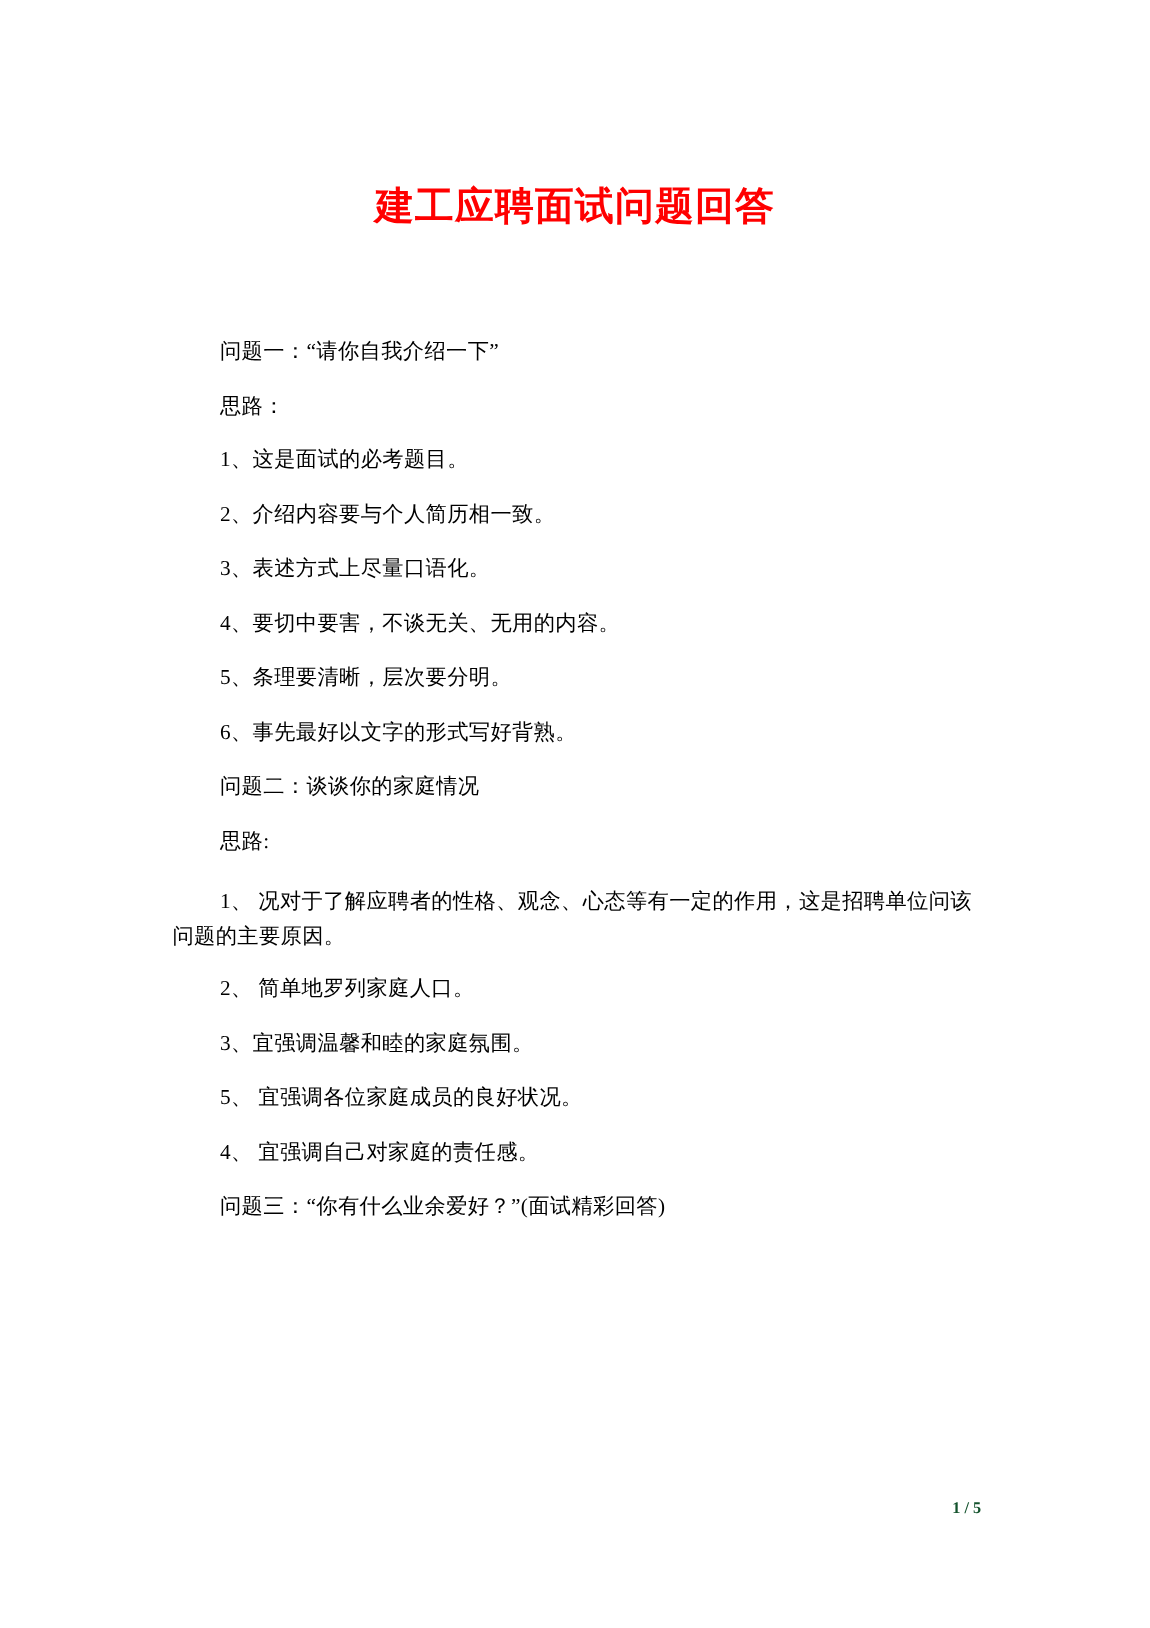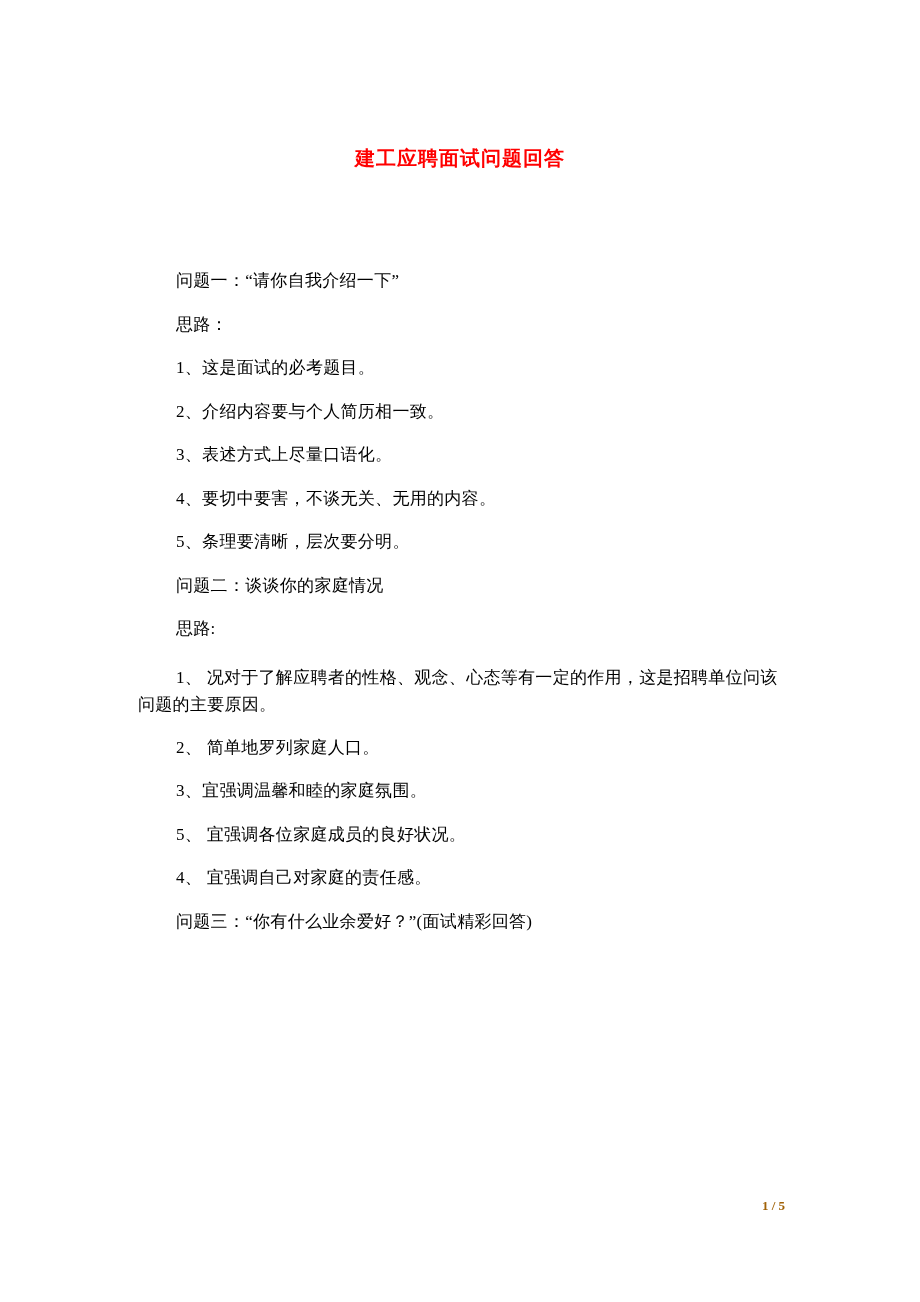--- a/index.html
+++ b/index.html
@@ -17,21 +17,21 @@
     height: 1302px;
     background: #ffffff;
     overflow: hidden;
     box-sizing: border-box;
   }
   .doc-title {
     margin: 0;
     padding: 0;
     text-align: center;
     color: #ff0000;
-    font-size: 20px;
+    font-size: 31px;
     font-weight: bold;
     letter-spacing: 1px;
     position: absolute;
     top: 146px;
     left: 0;
     right: 0;
     line-height: 1.2;
   }
   .body-block {
     position: absolute;
@@ -51,39 +51,40 @@
     text-indent: 38px;
     line-height: 1.62;
     margin-bottom: 20px;
   }
   .page-number {
     position: absolute;
     right: 135px;
     bottom: 88px;
     font-size: 13px;
     font-weight: bold;
-    color: #a16207;
+    color: #14532d;
     font-family: "Liberation Serif", serif;
   }
 </style>
 </head>
 <body>
 
 <div class="page">
 
   <h1 class="doc-title">建工应聘面试问题回答</h1>
 
   <div class="body-block">
     <p class="para">问题一：“请你自我介绍一下”</p>
     <p class="para">思路：</p>
     <p class="para">1、这是面试的必考题目。</p>
     <p class="para">2、介绍内容要与个人简历相一致。</p>
     <p class="para">3、表述方式上尽量口语化。</p>
     <p class="para">4、要切中要害，不谈无关、无用的内容。</p>
     <p class="para">5、条理要清晰，层次要分明。</p>
+    <p class="para">6、事先最好以文字的形式写好背熟。</p>
     <p class="para">问题二：谈谈你的家庭情况</p>
     <p class="para">思路:</p>
     <p class="para wrap">1、 况对于了解应聘者的性格、观念、心态等有一定的作用，这是招聘单位问该问题的主要原因。</p>
     <p class="para">2、 简单地罗列家庭人口。</p>
     <p class="para">3、宜强调温馨和睦的家庭氛围。</p>
     <p class="para">5、 宜强调各位家庭成员的良好状况。</p>
     <p class="para">4、 宜强调自己对家庭的责任感。</p>
     <p class="para">问题三：“你有什么业余爱好？”(面试精彩回答)</p>
   </div>
 

